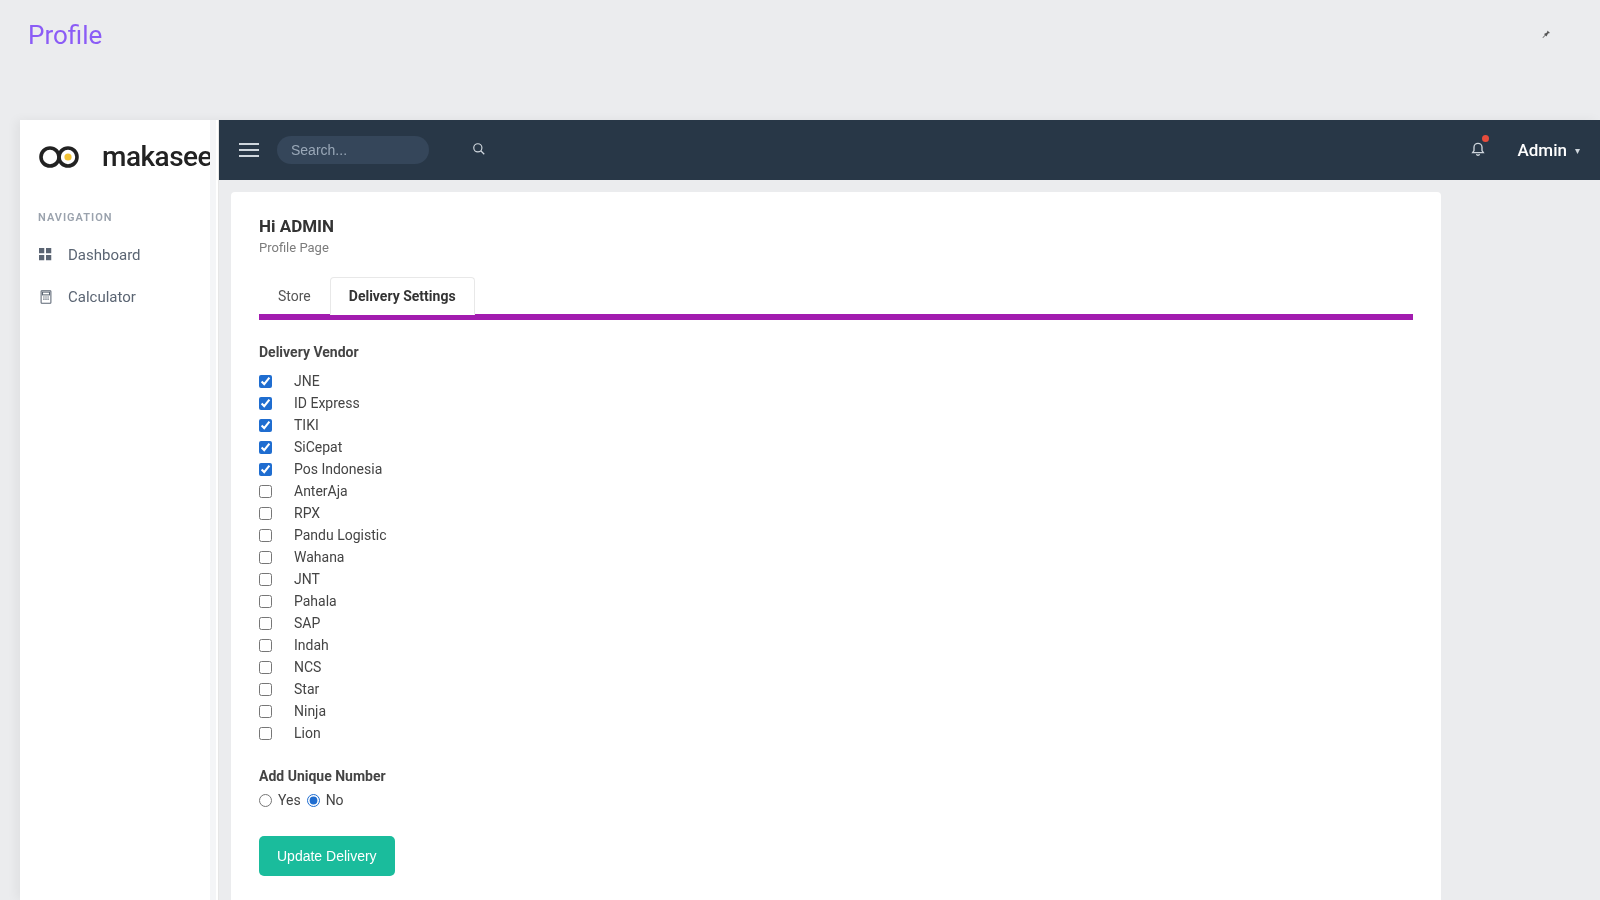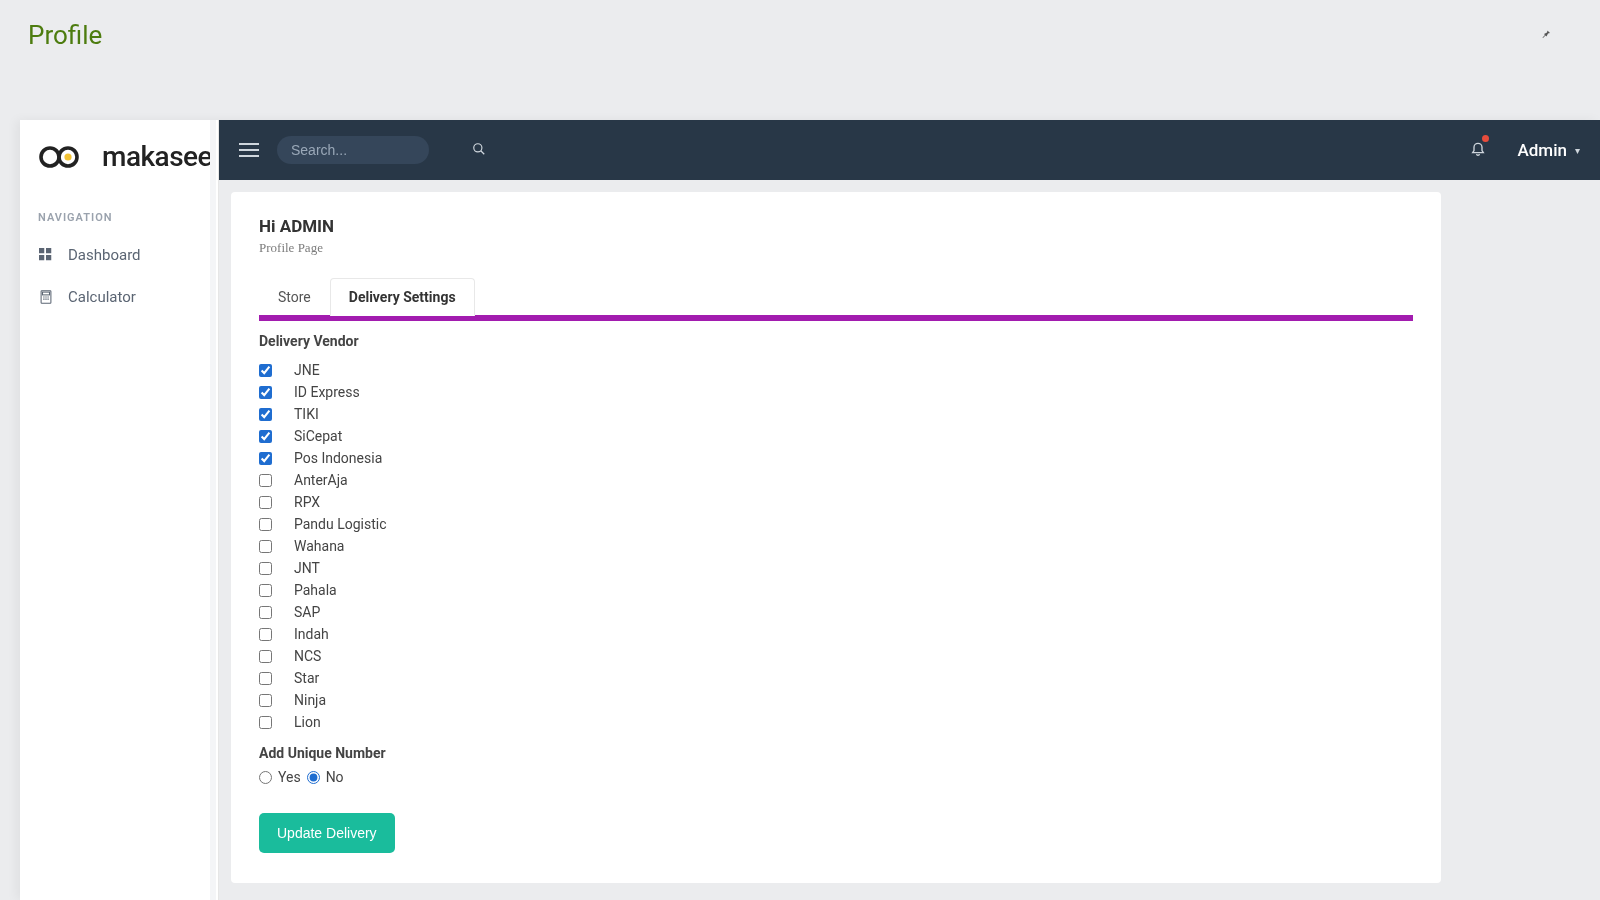--- a/index.html
+++ b/index.html
@@ -1,18 +1,18 @@
 <!DOCTYPE html>
 <html><head>
   <meta charset="utf-8">
   <style>
     * { margin:0; padding:0; box-sizing:border-box; }
     body { font-family: -apple-system, BlinkMacSystemFont, "Segoe UI", Roboto, Arial, sans-serif; background:#ebecee; width:1600px; height:900px; overflow:hidden; }
     .page-row { display:flex; align-items:center; height:70px; padding:0 28px; background:#ebecee; }
-    .page-title-text { font-size:26px; font-weight:400; color:#4d7c0f; flex:1; }
+    .page-title-text { font-size:26px; font-weight:400; color:#8b5cf6; flex:1; }
     .pin-icon { font-size:14px; color:#555; margin-right:20px; }
     .app-shell{ position:absolute; left:20px; top:120px; right:0; bottom:0; display:flex; box-shadow: -4px 0 10px rgba(0,0,0,.05); }
     .sidebar{ width:199px; background:#fff; height:100%; border-right:1px solid #e6e6e6; position:relative; }
     .sidebar::after{ content:''; position:absolute; left:190px; top:0; width:6px; height:100%; background:#f4f5f7; }
     .brand{ padding:20px 18px; display:flex; align-items:center; gap:16px; }
     .brand-logo { display:inline-flex; align-items:center; }
     .brand-name{ font-size:28px; font-weight:500; color:#222; letter-spacing:-0.5px; }
     .nav-heading{ font-size:11px; letter-spacing:1px; color:#9aa2ad; font-weight:600; padding:18px 18px 10px; }
     .nav-item{ display:flex; align-items:center; gap:14px; padding:12px 18px; font-size:15px; color:#5b6573; cursor:pointer; }
     .nav-item .nav-icon{ width:16px; height:16px; display:inline-flex; align-items:center; justify-content:center; color:#5b6573; }
@@ -26,25 +26,25 @@
     .search-btn{ color:#cfd6dd; font-size:14px; }
     .topbar-spacer{ flex:1; }
     .bell-wrap{ position:relative; color:#cfd6dd; cursor:pointer; }
     .bell-dot{ position:absolute; top:-4px; right:-3px; width:7px; height:7px; border-radius:50%; background:#e74c3c; }
     .user-menu{ color:#fff; font-size:17px; font-weight:500; margin-left:14px; display:flex; align-items:center; gap:8px; cursor:pointer; }
     .chev-down{ font-size:10px; color:#cfd6dd; }
 
     .content{ flex:1; padding:12px; overflow:auto; }
     .card{ background:#fff; border-radius:4px; padding:24px 28px 30px; max-width:1210px; min-height:580px; }
     .card-title{ font-size:17px; font-weight:700; color:#333; }
-    .card-sub{ font-size:13px; color:#7c7c7c; margin-top:4px;font-family:Liberation Serif, serif; }
+    .card-sub{ font-size:13px; color:#7c7c7c; margin-top:4px; }
     .tabs{ display:flex; margin-top:22px; border-bottom:6px solid #a21caf; }
     .tab{ padding:10px 18px; font-size:14px; color:#555; cursor:pointer; border:1px solid transparent; margin-bottom:-1px; }
     .tab.active{ font-weight:700; color:#333; border:1px solid #e8e8e8; border-bottom:1px solid #fff; border-radius:4px 4px 0 0; background:#fff; }
-    .section-label{ font-size:14px; font-weight:700; color:#444; margin-top:12px; }
+    .section-label{ font-size:14px; font-weight:700; color:#444; margin-top:24px; }
     .vendor-list{ margin-top:10px; }
     .vendor{ display:flex; align-items:center; gap:22px; font-size:14px; color:#444; line-height:22px;}
     .vendor input{ width:13px; height:13px; accent-color:#1f6dd0; cursor:pointer; }
     .unique-row{ margin-top:8px; display:flex; align-items:center; gap:6px; font-size:14px; color:#444; }
     .unique-row input{ accent-color:#1f6dd0; cursor:pointer; }
     .submit-btn{ margin-top:28px; background:#1abc9c; color:#fff; border:none; border-radius:5px; padding:12px 18px; font-size:14px; cursor:pointer; }
   </style>
 </head>
 <body>
 

